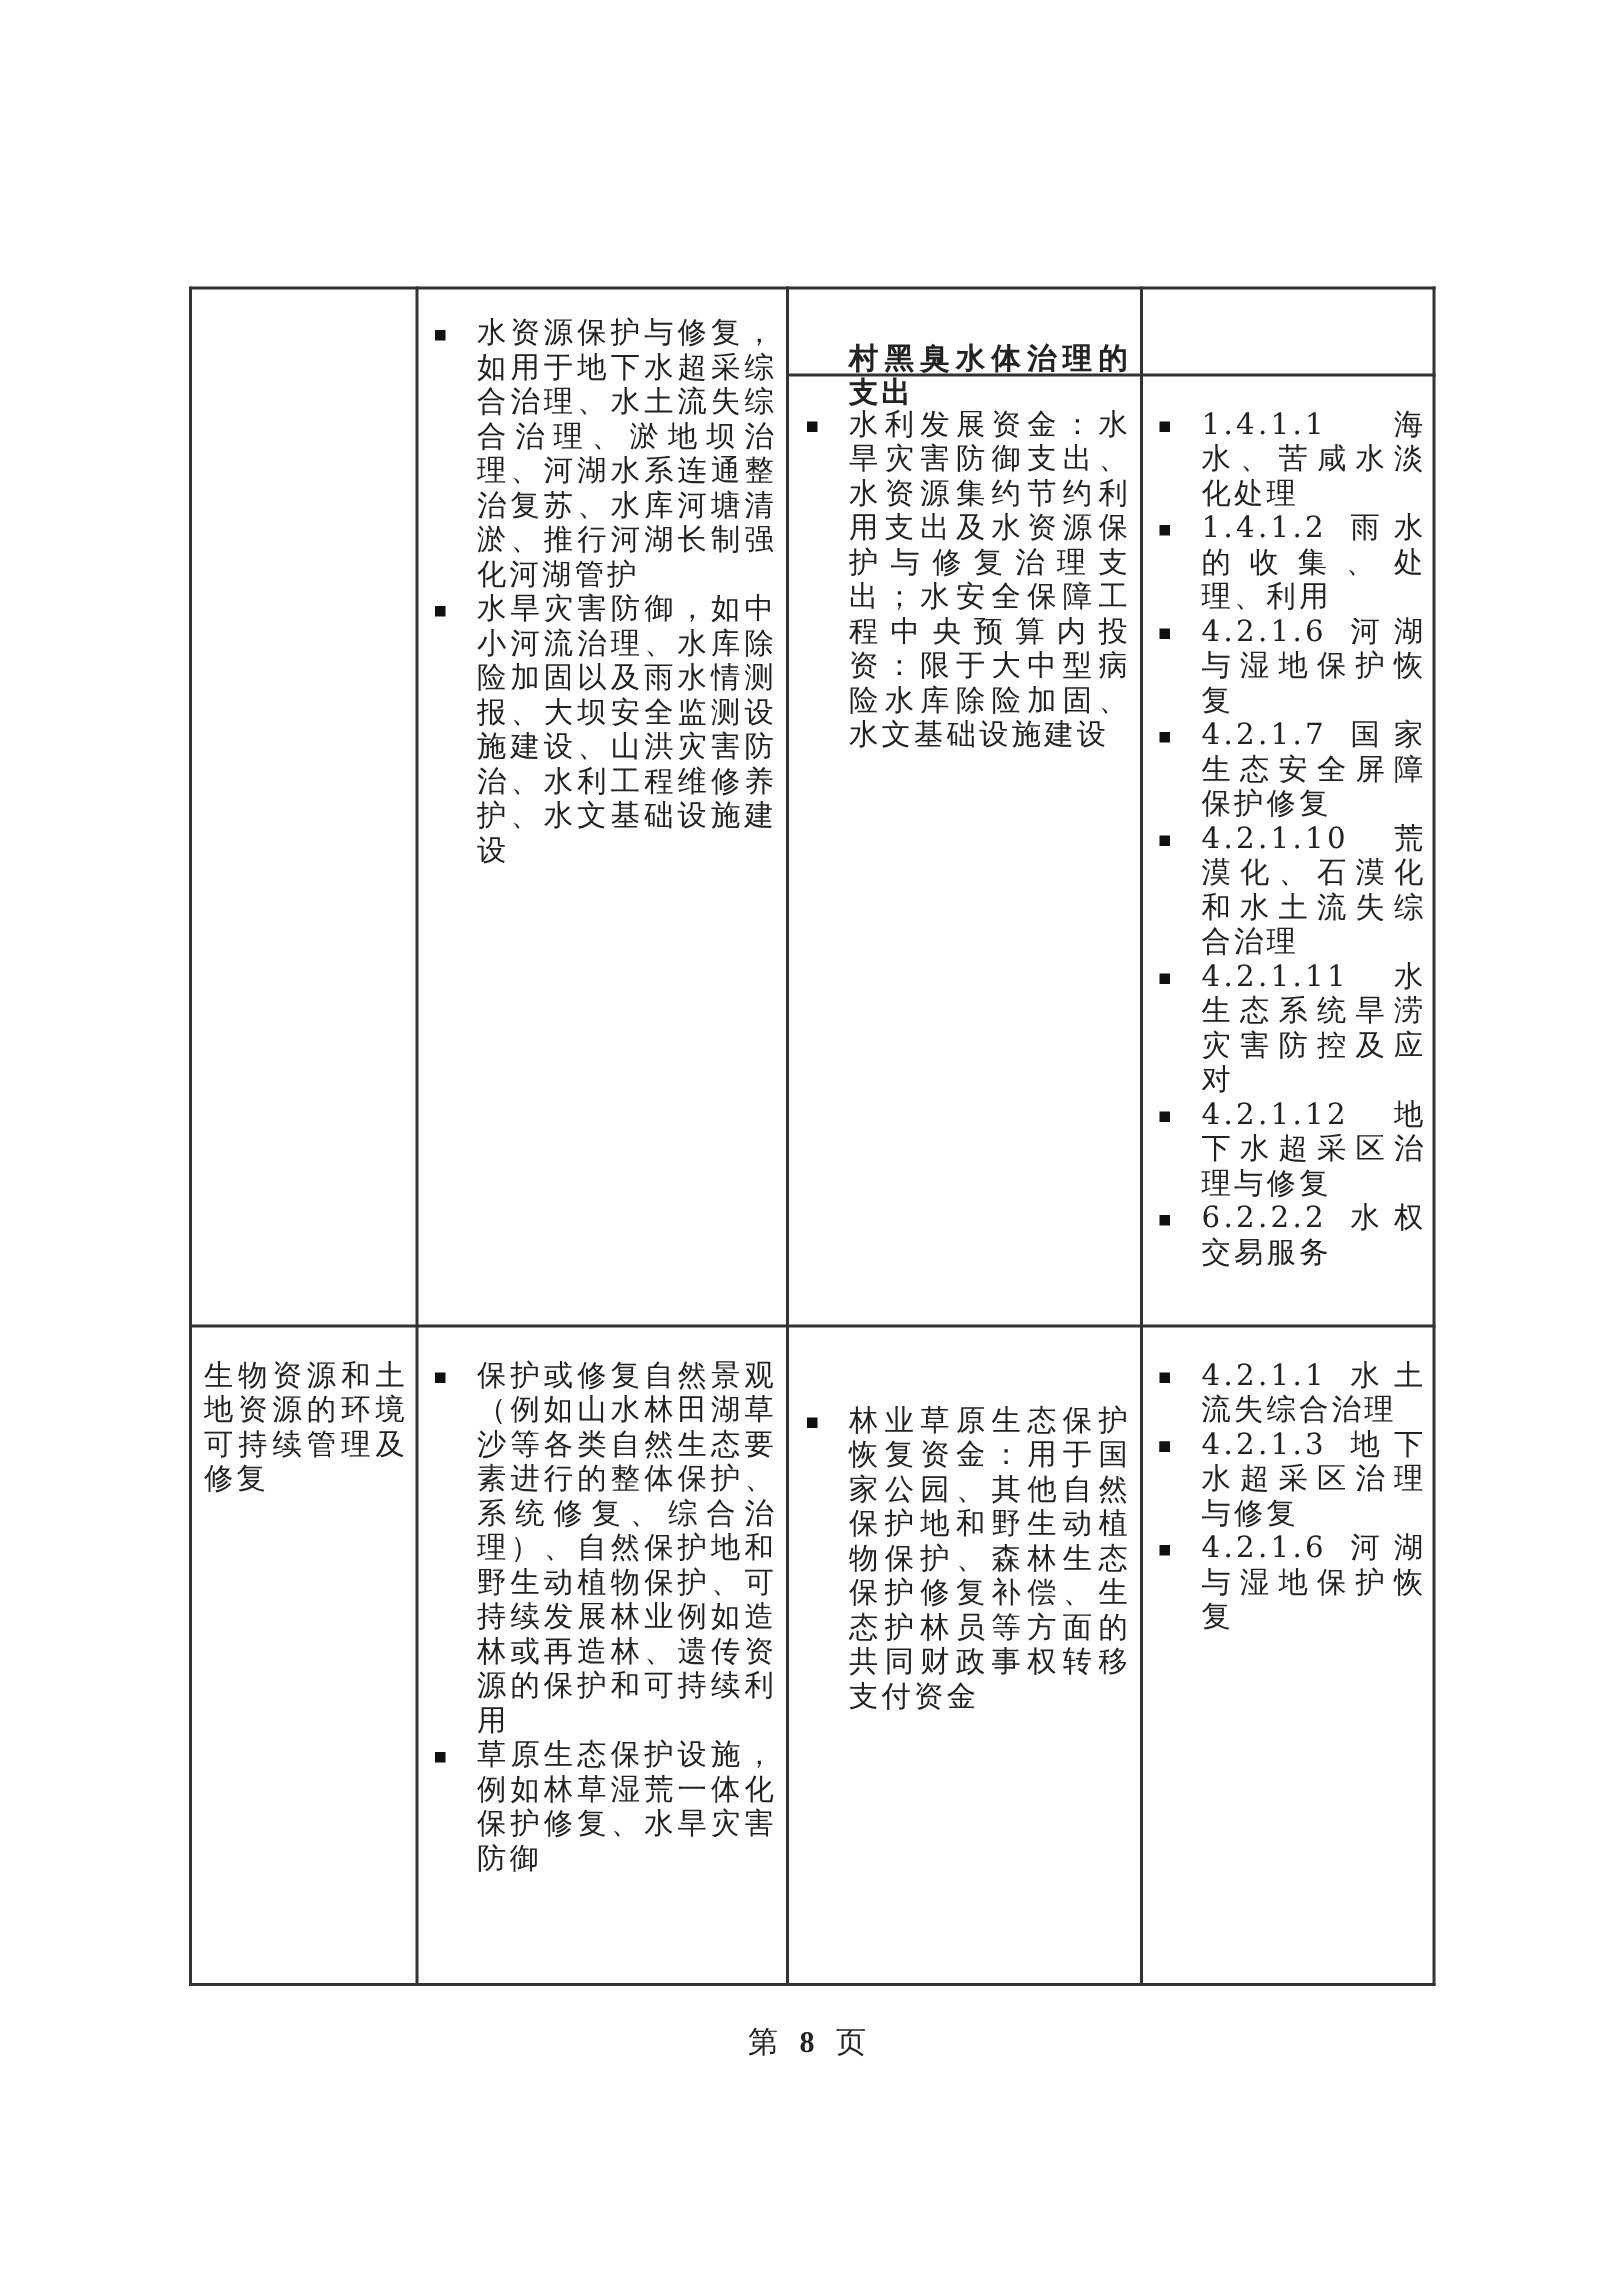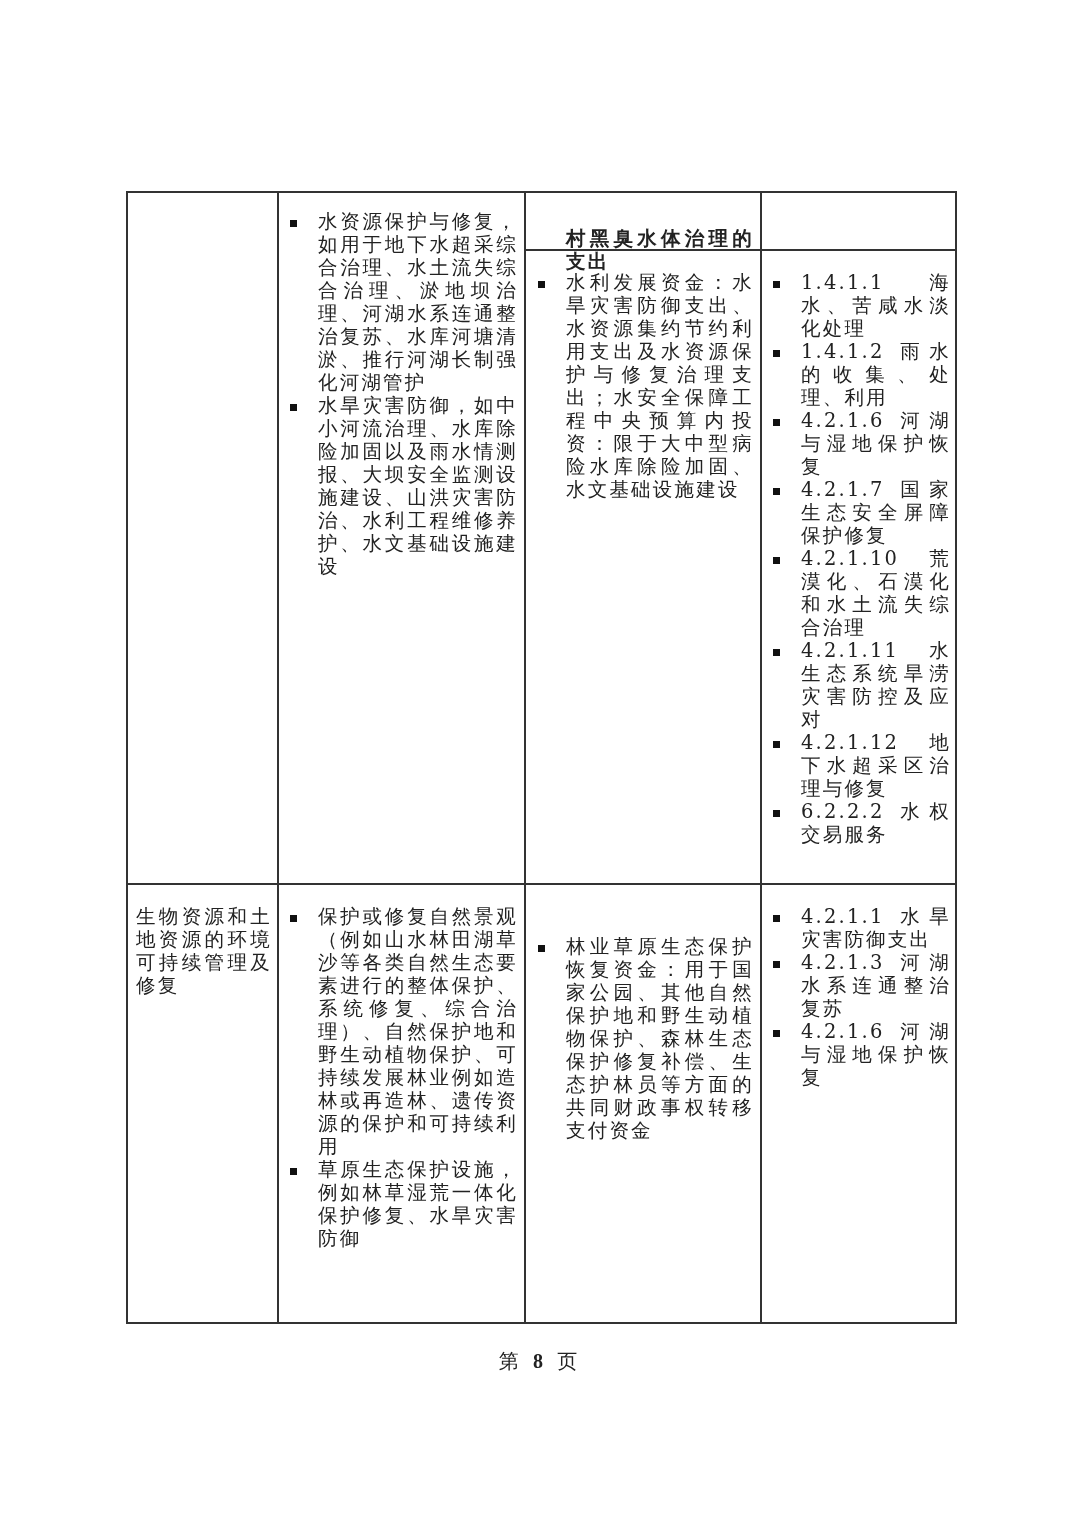--- a/index.html
+++ b/index.html
@@ -83,23 +83,23 @@
   </div>
 
   <div class="cell txt" style="left:534px; top:916px; width:220px;">
     <ul class="blist">
       <li><span class="bullet"></span><span>林业草原生态保护恢复资金：用于国家公园、其他自然保护地和野生动植物保护、森林生态保护修复补偿、生态护林员等方面的共同财政事权转移支付资金</span></li>
     </ul>
   </div>
 
   <div class="cell txt" style="left:769px; top:886px; width:182px;">
     <ul class="blist">
-      <li><span class="bullet"></span><span>4.2.1.1 水旱灾害防御支出</span></li>
+      <li><span class="bullet"></span><span>4.2.1.1 水土流失综合治理</span></li>
       <li><span class="bullet"></span></li>
-      <li><span class="bullet"></span><span>4.2.1.3 河湖水系连通整治复苏</span></li>
+      <li><span class="bullet"></span><span>4.2.1.3 地下水超采区治理与修复</span></li>
       <li><span class="bullet"></span><span>4.2.1.6 河湖与湿地保护恢复</span></li>
     </ul>
   </div>
 
   <div class="footer">
     <span>第</span>
     <b>8</b>
     <span>页</span>
   </div>
 </div>

